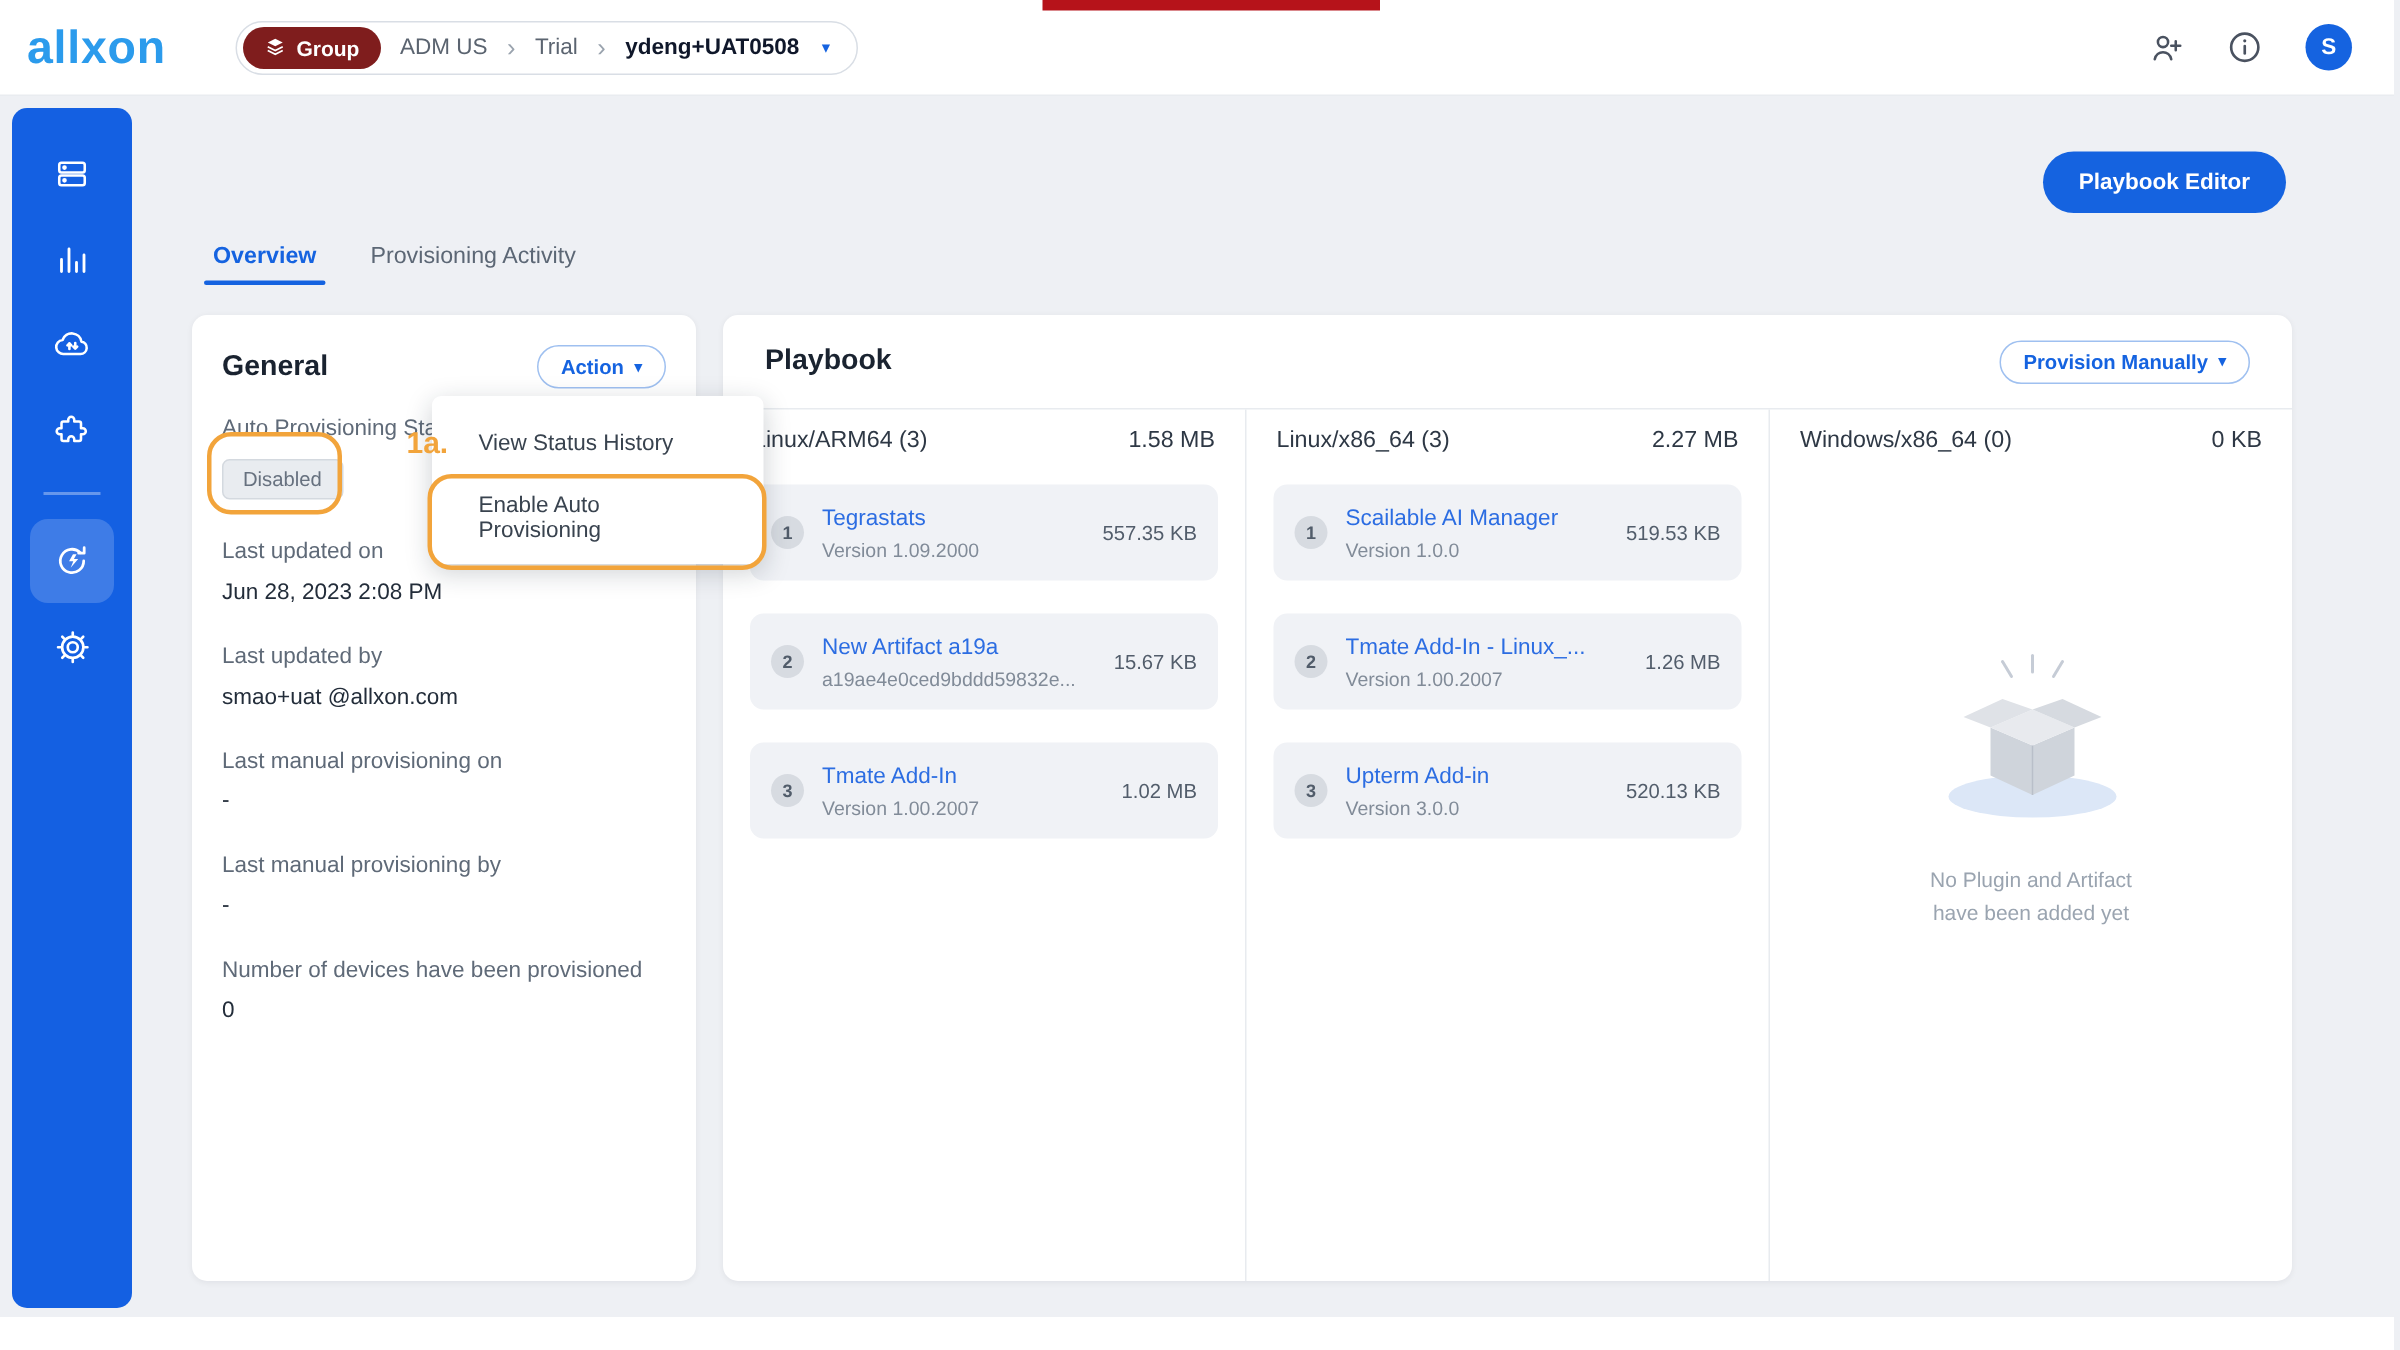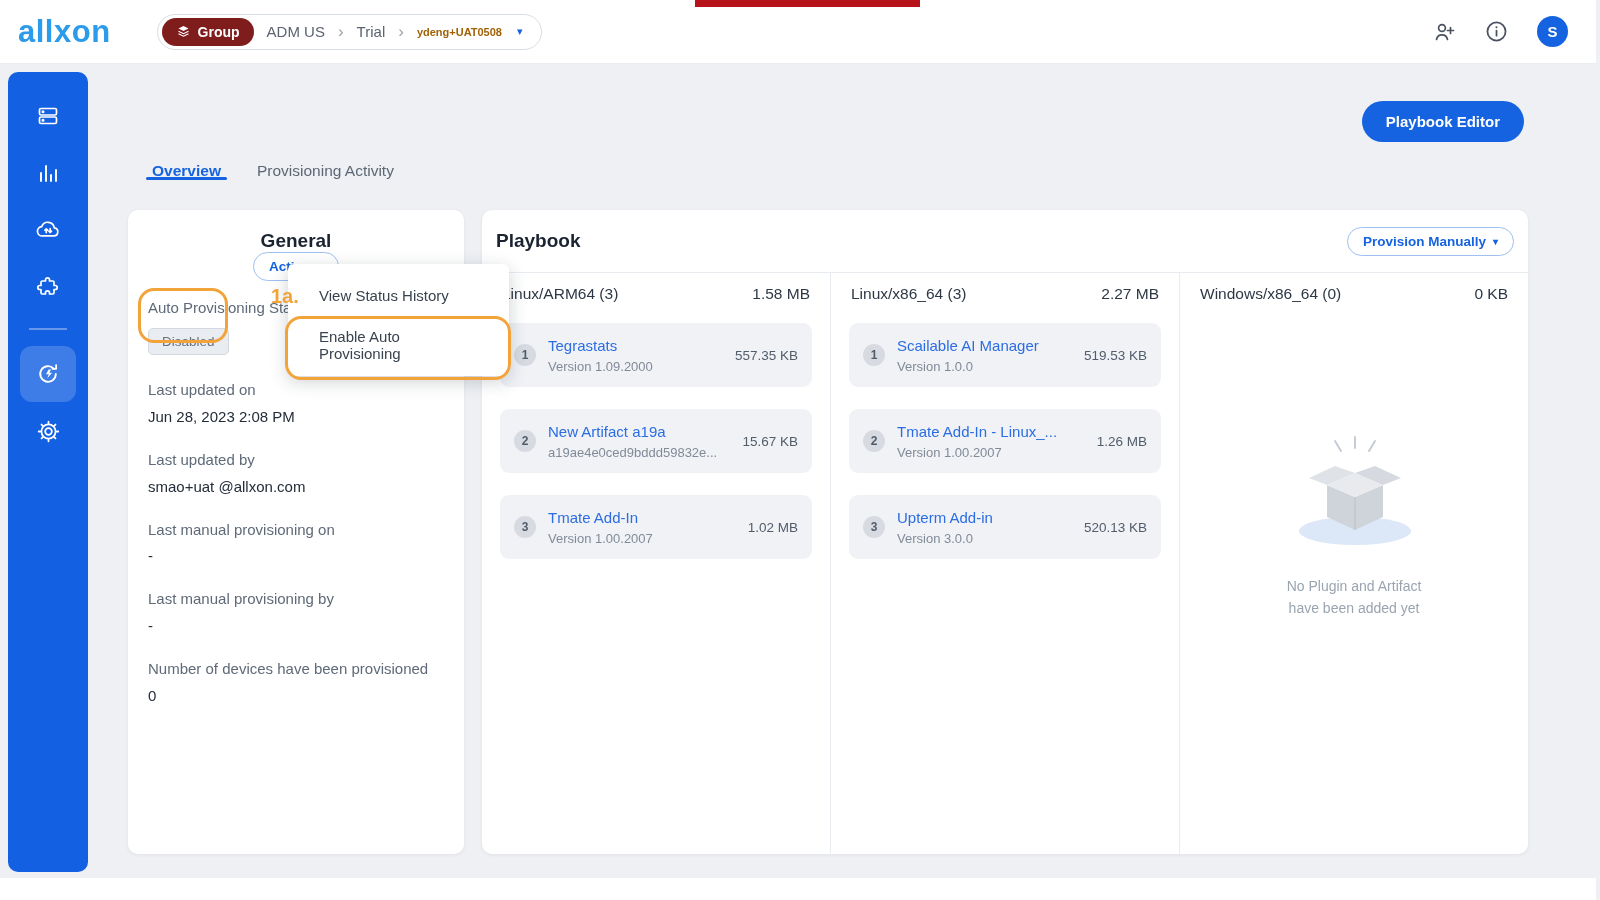--- a/index.html
+++ b/index.html
@@ -27,21 +27,21 @@
     border: 1px solid #d9dee5; border-radius: 19px; height: 36px;
     padding: 3px 18px 3px 4px; background: #fff;
   }
   .group-chip {
     background: #7f1d1d; border-radius: 15px; height: 28px;
     display: flex; align-items: center; gap: 7px; padding: 0 14px;
     color: #fff; font-size: 14px; font-weight: 600; cursor: pointer;
   }
   .bc-item { font-size: 15px; color: #5b6470; cursor: pointer; }
   .bc-chevron { font-size: 17px; color: #9aa3ae; }
-  .bc-current { font-size: 11px; font-weight: 700; color: #a16207; cursor: pointer; }
+  .bc-current { font-size: 15px; font-weight: 700; color: #0f172a; cursor: pointer; }
   .bc-caret { font-size: 11px; color: #1563e0; margin-left: 2px; }
   .topbar-right { margin-left: auto; display: flex; align-items: center; gap: 28px; }
   .icon-btn { display: flex; align-items: center; cursor: pointer; }
   .avatar {
     width: 31px; height: 31px; border-radius: 50%; background: #1563e0;
     color: #fff; font-size: 15px; font-weight: 700;
     display: flex; align-items: center; justify-content: center; cursor: pointer;
   }
   .red-strip { position: absolute; left: 695px; top: 0; width: 225px; height: 7px; background: #b6131a; z-index: 6; }
 
@@ -59,29 +59,29 @@
   .sb-item.active { width: 56px; height: 56px; background: rgba(255,255,255,.18); margin-bottom: 5px; }
   .sb-divider { width: 38px; height: 2px; background: rgba(255,255,255,.35); margin: 8px 0 16px; }
 
   
   .page-title { position: absolute; left: 128px; top: 103px; font-size: 27px; font-weight: 800; color: #1a2330; }
   .editor-btn {
     position: absolute; right: 72px; top: 101px; height: 41px;
     background: #1563e0; color: #fff; border: none; border-radius: 21px;
     font-family: inherit; font-size: 15px; font-weight: 600; padding: 0 24px; cursor: pointer;
   }
-  .tabs { position: absolute; left: 134px; top: 152px; display: flex; height: 38px; align-items: center; }
+  .tabs { position: absolute; left: 124px; top: 152px; display: flex; height: 38px; }
   .tab { padding: 0 18px; display: flex; align-items: center; font-size: 15.5px; color: #5c6775; cursor: pointer; position: relative; }
   .tab.active { color: #1563e0; font-weight: 700; }
   .tab.active::after { content: ""; position: absolute; left: 12px; right: 12px; bottom: 0; height: 3px; border-radius: 2px; background: #1563e0; }
 
   
   .card { position: absolute; background: #fff; border-radius: 10px; box-shadow: 0 1px 4px rgba(16,24,40,.06); }
   .general-card { left: 128px; top: 210px; width: 336px; height: 644px; padding: 20px; }
-  .card-head { display: flex; align-items: center; justify-content: space-between; flex-direction: column; }
+  .card-head { display: flex; align-items: center; justify-content: space-between; }
   .card-title { font-size: 19px; font-weight: 800; color: #1a2330; }
   .outline-btn {
     height: 29px; border: 1px solid #9fc0f0; background: #fff; border-radius: 15px;
     color: #1563e0; font-family: inherit; font-size: 13.5px; font-weight: 600;
     display: flex; align-items: center; gap: 7px; padding: 0 15px; cursor: pointer;
   }
   .outline-btn .caret { font-size: 10px; }
   .g-label { margin-top: 18px; font-size: 15px; color: #5f6a78; white-space: nowrap; overflow: hidden; }
   .chip {
     display: inline-block; margin-top: 12px; padding: 5px 13px;
@@ -99,21 +99,21 @@
     box-shadow: 0 5px 18px rgba(25,35,50,.22); z-index: 20;
   }
   .menu-item { height: 50px; display: flex; align-items: center; padding: 0 31px; font-size: 15px; color: #39434f; cursor: pointer; }
   .hl-ring { position: absolute; border: 3.5px solid #f2a43b; border-radius: 16px; pointer-events: none; z-index: 25; }
   .ring-chip { left: 138px; top: 288px; width: 90px; height: 55px; }
   .ring-menu { left: 285px; top: 316px; width: 226px; height: 64px; }
   .annotation { position: absolute; left: 271px; top: 285px; font-size: 20px; font-weight: 800; color: #f2a43b; z-index: 26; }
 
   
   .playbook-card { left: 482px; top: 210px; width: 1046px; height: 644px; }
-  .pb-head { height: 62px; display: flex; align-items: center; justify-content: space-between; padding: 0 14px; }
+  .pb-head { height: 62px; display: flex; align-items: center; justify-content: space-between; padding: 0 28px; }
   .pb-columns { position: absolute; left: 0; right: 0; top: 62px; bottom: 0; display: flex; border-top: 1px solid #e8ebef; }
   .pb-col { flex: 1; min-width: 0; border-right: 1px solid #e8ebef; }
   .pb-col:last-child { border-right: none; }
   .col-head { display: flex; justify-content: space-between; align-items: center; height: 42px; padding: 0 20px; font-size: 15.5px; color: #2e3845; }
   .col-items { padding: 8px 18px 0; }
   .pb-item { display: flex; align-items: center; background: #f0f2f6; border-radius: 9px; height: 64px; padding: 0 14px; margin-bottom: 22px; }
   .badge { width: 22px; height: 22px; border-radius: 50%; background: #d7dbe1; color: #515c6a; font-size: 12px; font-weight: 700; display: flex; align-items: center; justify-content: center; margin-right: 12px; flex: none; }
   .pb-info { min-width: 0; }
   .pb-name { font-size: 15px; font-weight: 500; color: #2c6de2; white-space: nowrap; overflow: hidden; text-overflow: ellipsis; cursor: pointer; }
   .pb-sub { margin-top: 5px; font-size: 13px; color: #818b98; white-space: nowrap; overflow: hidden; text-overflow: ellipsis; }

